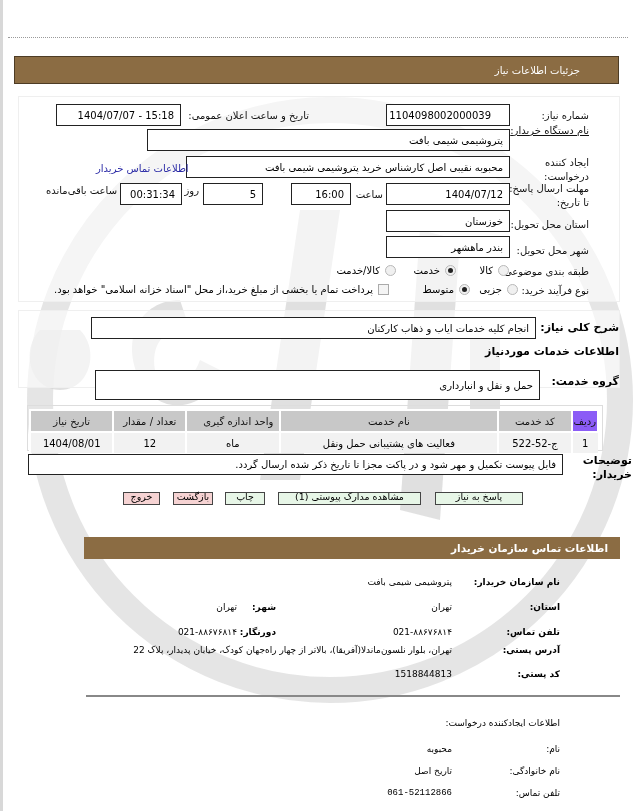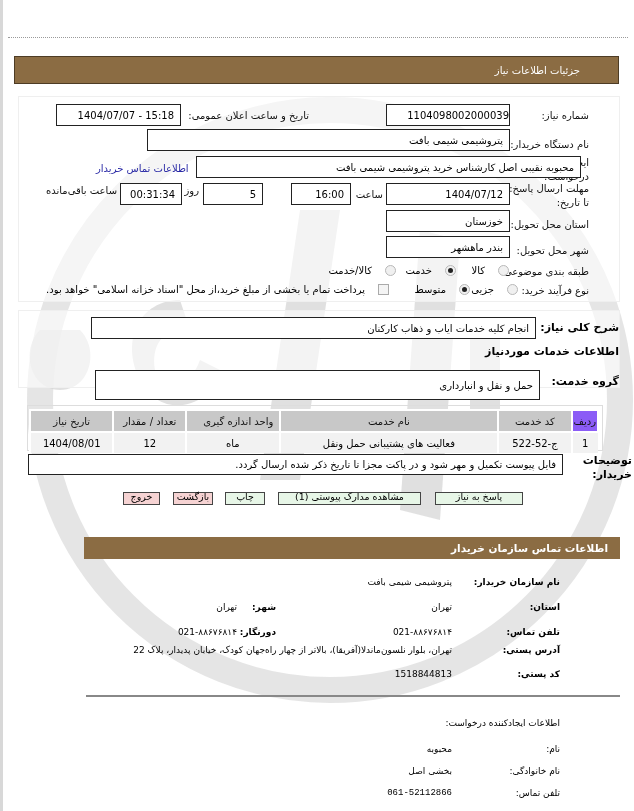--- a/index.html
+++ b/index.html
@@ -9,21 +9,21 @@
   .header-bar{position:absolute;left:14px;top:56px;width:605px;height:28px;background:#8b6c43;border:1px solid #4d3c25;box-sizing:border-box;}
   .header-bar span{position:absolute;right:38px;top:8px;color:#fff;font-size:10px;}
   .panel{position:absolute;left:18px;top:96px;width:600px;height:204px;border:1px solid #efefef;background:rgba(255,255,255,0.6);}
   .lbl{position:absolute;font-size:10px;color:#111;white-space:nowrap;}
   .box{position:absolute;border:1px solid #222;background:#fff;box-sizing:border-box;font-size:10px;padding:0 6px;display:flex;align-items:center;white-space:nowrap;overflow:hidden;}
   .box.ltr{direction:ltr;justify-content:flex-end;}
   .link{position:absolute;color:#2a2aa6;font-size:10px;white-space:nowrap;}
   .radio{display:inline-block;width:9px;height:9px;border-radius:50%;border:1px solid #b8b8b8;background:#f0f0f0;vertical-align:middle;position:relative;}
   .radio.on::after{content:"";position:absolute;left:2px;top:2px;width:5px;height:5px;border-radius:50%;background:#222;}
   .check{display:inline-block;width:9px;height:9px;border:1px solid #aaa;background:#f4f4f4;vertical-align:middle;}
-  .opt{position:absolute;font-size:10px;white-space:nowrap;display:flex;align-items:flex-start;gap:13px;}
+  .opt{position:absolute;font-size:10px;white-space:nowrap;display:flex;align-items:flex-start;gap:5px;}
   .bold-lbl{position:absolute;font-weight:bold;font-size:11px;white-space:nowrap;}
   table.items{position:absolute;left:29px;top:409px;width:570px;border-collapse:collapse;font-size:10px;}
   table.items th{background:#c8c8c8;font-weight:normal;height:18px;border:2px solid #fff;color:#111;}
   table.items td{background:#f2f2f2;height:18px;text-align:center;border-left:2px solid #fff;}
   .tbl-frame{position:absolute;left:27px;top:405px;width:574px;height:44px;border:1px solid #ddd;}
   .btn{position:absolute;height:13px;border:1px solid #444;font-size:9.5px;display:flex;align-items:center;justify-content:center;box-sizing:border-box;white-space:nowrap;line-height:1;padding-bottom:3px;}
   .btn.green{background:#e7f6e7;}
   .btn.pink{background:#f6d3d3;}
   .section-bar{position:absolute;left:84px;top:537px;width:536px;height:22px;background:#8b6c43;}
   .section-bar span{position:absolute;right:12px;top:5px;color:#fff;font-weight:bold;font-size:10.5px;}
@@ -52,35 +52,35 @@
 
 <div class="dotted"></div>
 
 <div class="header-bar">
   <span>جزئیات اطلاعات نیاز</span>
 </div>
 
 <div class="panel"></div>
 
 <span class="lbl" style="right:45px;top:110px;">شماره نیاز:</span>
-<div class="box ltr" style="left:386px;top:104px;width:124px;height:22px;justify-content:flex-end;padding:0 0;">
+<div class="box ltr" style="left:386px;top:104px;width:124px;height:22px;justify-content:flex-end;padding:0 18px;">
   <span>1104098002000039</span>
 </div>
 <span class="lbl" style="right:325px;top:110px;">تاریخ و ساعت اعلان عمومی:</span>
 <div class="box ltr" style="left:56px;top:104px;width:125px;height:22px;">
   <span>1404/07/07 - 15:18</span>
 </div>
 
-<span class="lbl" style="right:45px;top:139px;">نام دستگاه خریدار:</span>
+<span class="lbl" style="right:45px;top:125px;text-decoration:underline;">نام دستگاه خریدار:</span>
 <div class="box" style="left:147px;top:129px;width:363px;height:22px;">
   <span>پتروشیمی شیمی بافت</span>
 </div>
 
 <span class="lbl" style="right:45px;top:156px;width:75px;white-space:normal;line-height:14px;">ایجاد کننده درخواست:</span>
-<div class="box" style="left:196px;top:156px;width:385px;height:22px;">
+<div class="box" style="left:186px;top:156px;width:324px;height:22px;">
   <span>محبوبه نقیبی اصل کارشناس خرید پتروشیمی شیمی بافت</span>
 </div>
 <a class="link" style="left:96px;top:163px;">اطلاعات تماس خریدار</a>
 
 <span class="lbl" style="right:45px;top:182px;width:80px;white-space:normal;line-height:14px;">مهلت ارسال پاسخ: تا تاریخ:</span>
 <div class="box ltr" style="left:386px;top:183px;width:124px;height:22px;">
   <span>1404/07/12</span>
 </div>
 <span class="lbl" style="right:251px;top:189px;">ساعت</span>
 <div class="box ltr" style="left:291px;top:183px;width:60px;height:22px;">
@@ -204,16 +204,16 @@
 <span class="c-val" style="right:182px;top:669px;">1518844813</span>
 
 <div class="hr2"></div>
 
 <span class="c-val" style="right:74px;top:718px;">اطلاعات ایجادکننده درخواست:</span>
 
 <span class="c-val" style="right:74px;top:744px;">نام:</span>
 <span class="c-val" style="right:182px;top:744px;">محبوبه</span>
 
 <span class="c-val" style="right:74px;top:766px;">نام خانوادگی:</span>
-<span class="c-val" style="right:182px;top:766px;">بخشی اصل</span>
+<span class="c-val" style="right:182px;top:766px;">تاریخ اصل</span>
 
 <span class="c-val" style="right:74px;top:788px;">تلفن تماس:</span>
 <span class="c-val" style="right:182px;top:788px;font-family:Liberation Mono, monospace;">061-52112866</span>
 
 </body></html>

